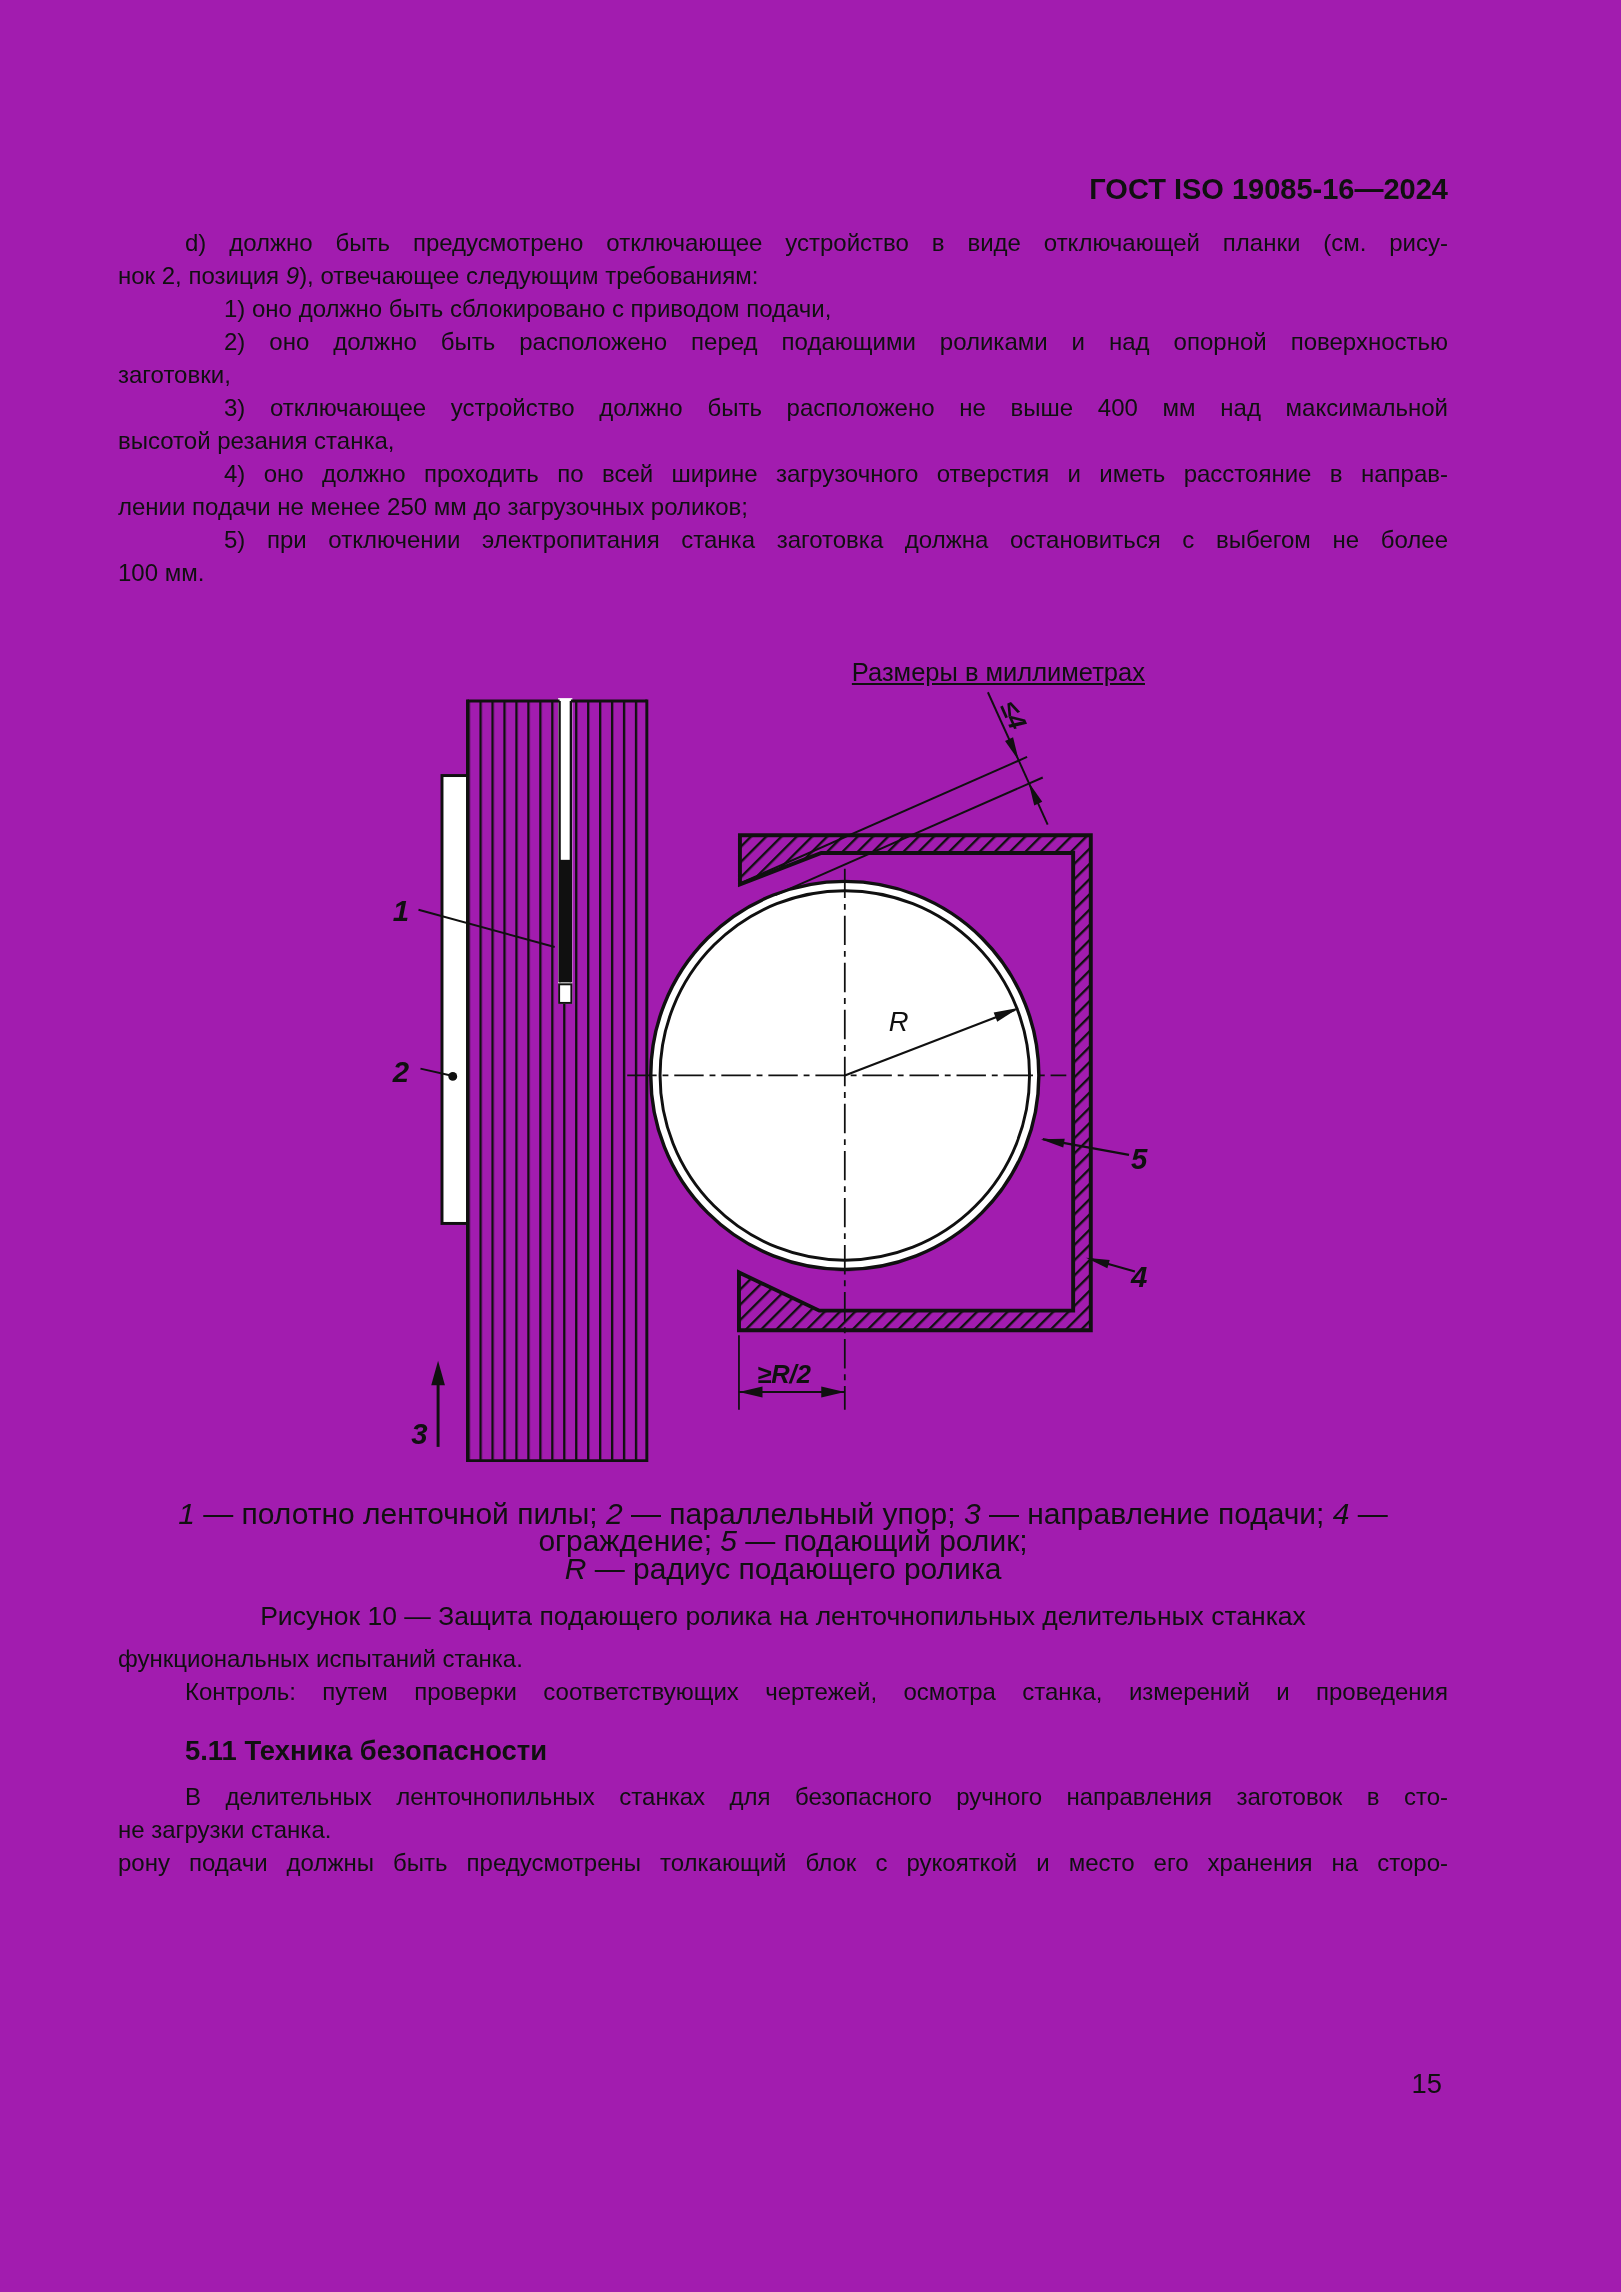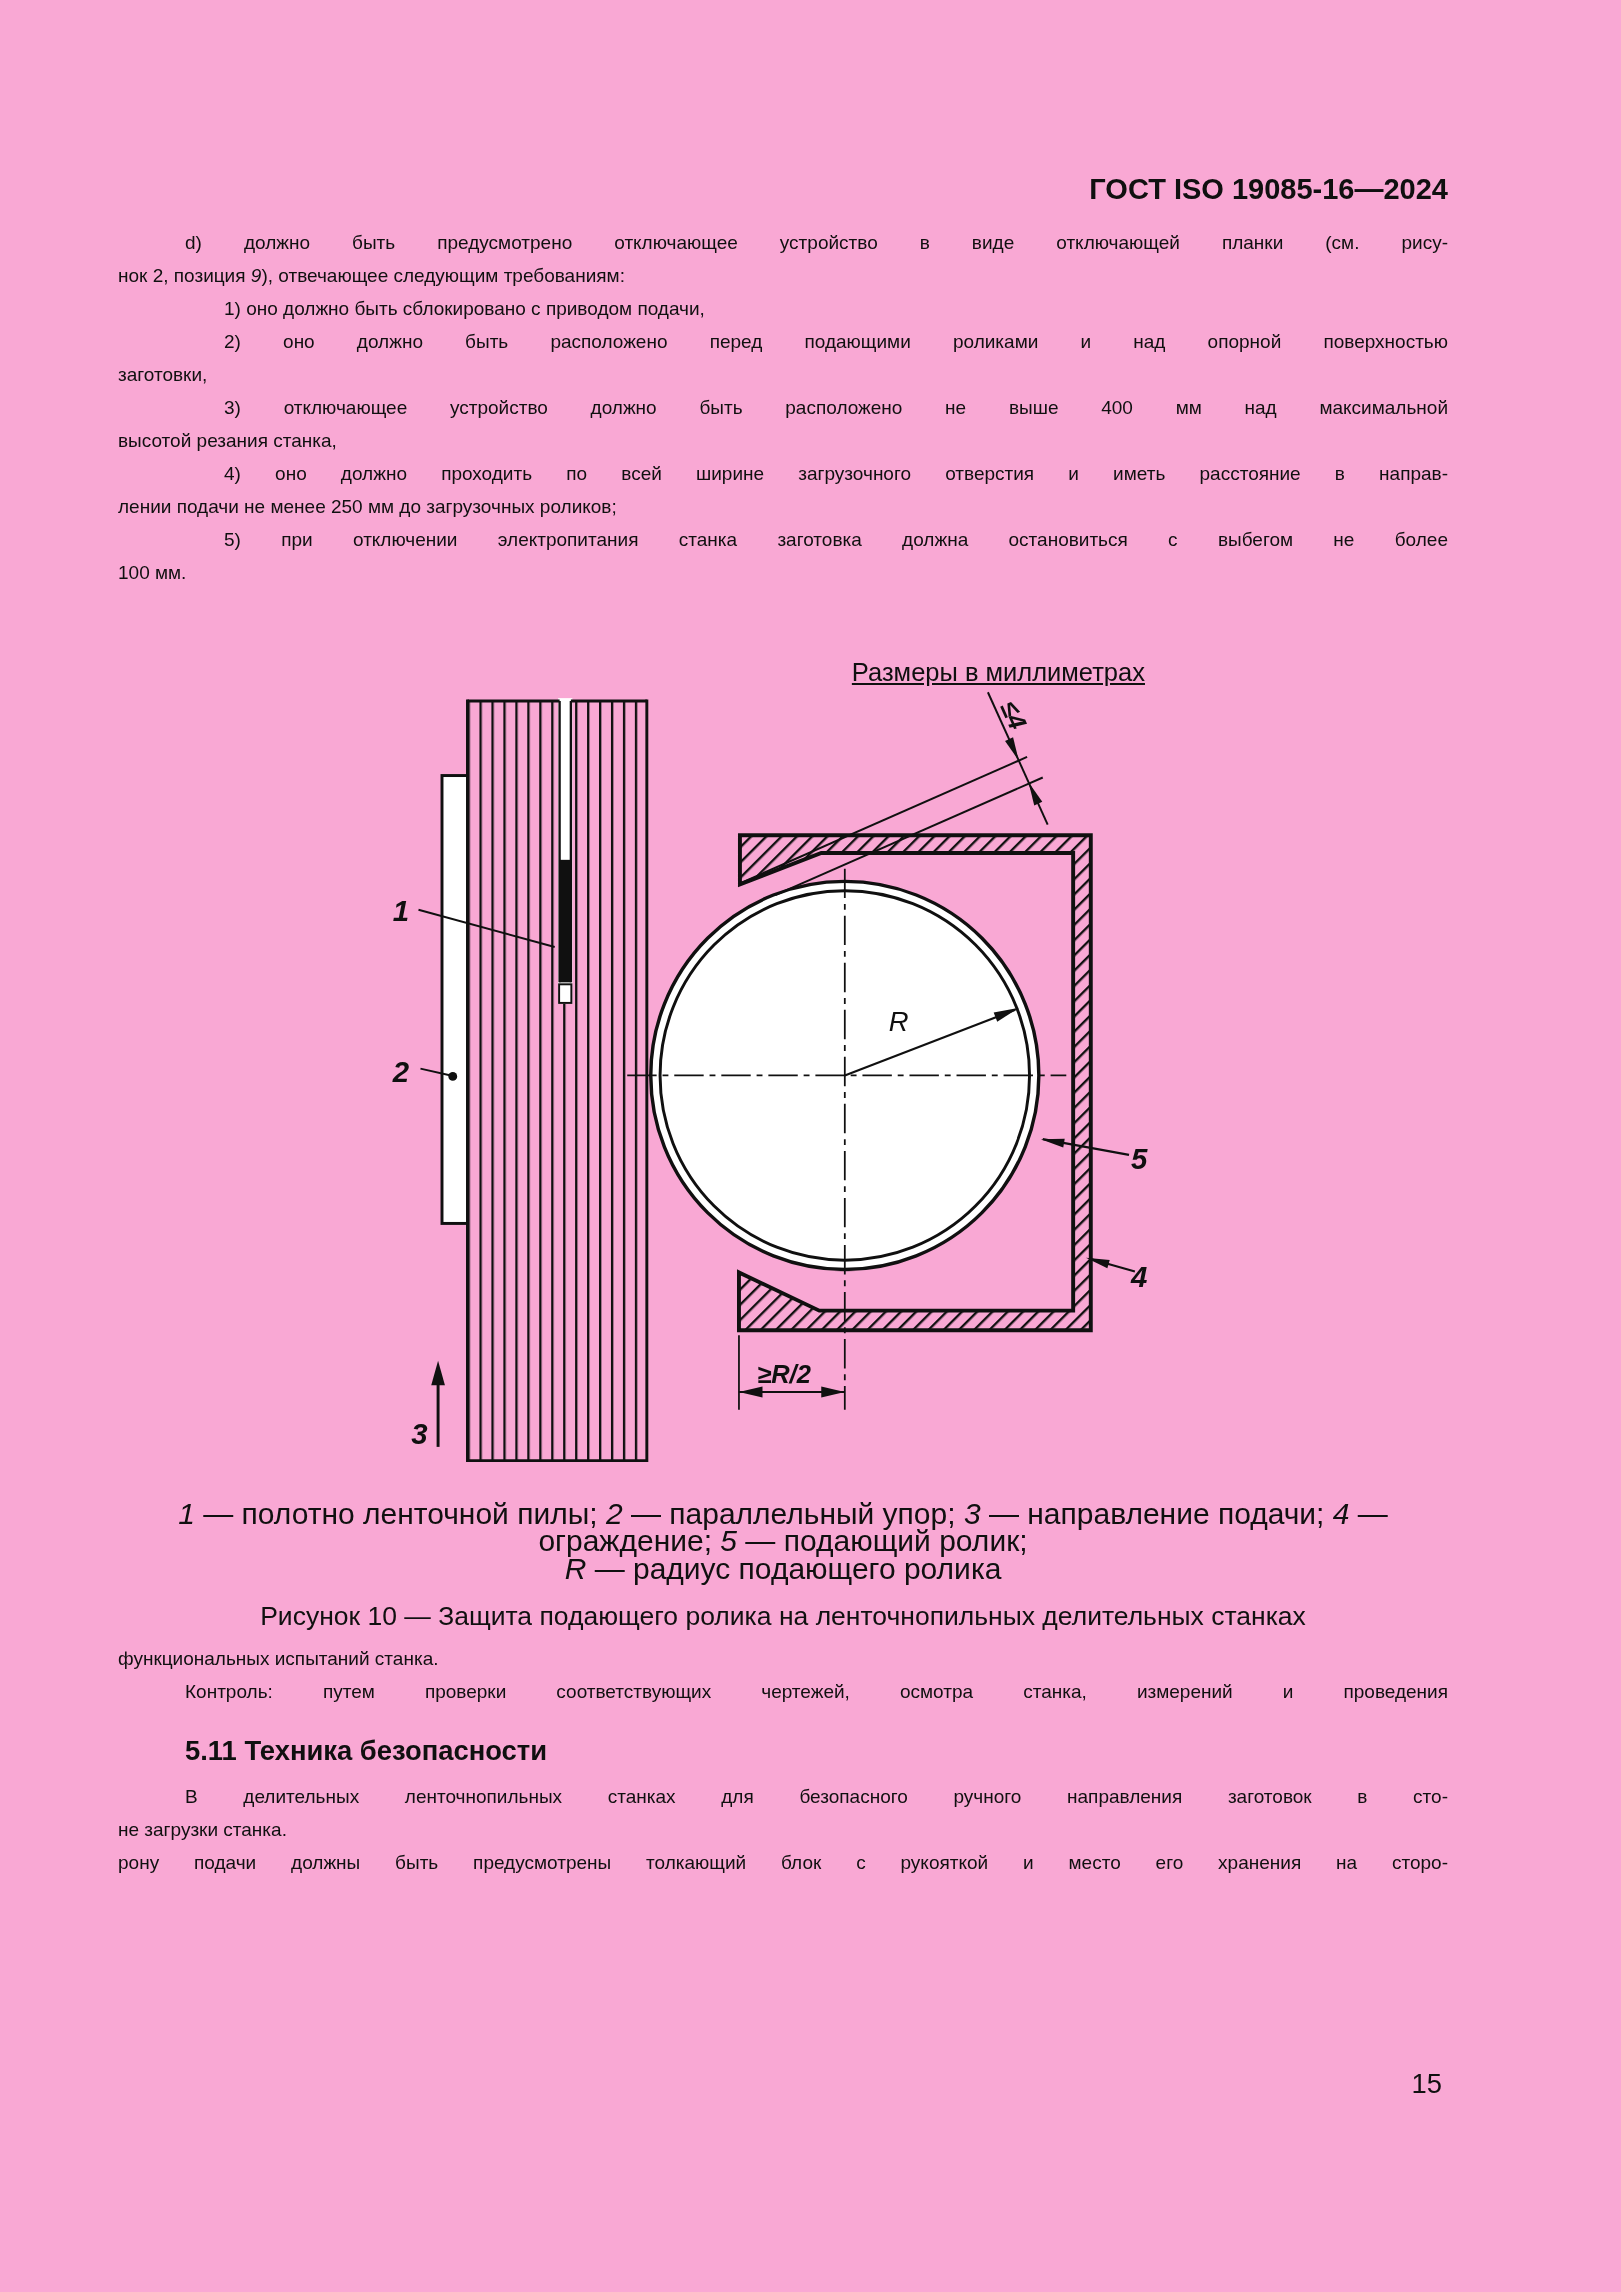--- a/index.html
+++ b/index.html
@@ -1,24 +1,24 @@
 <!DOCTYPE html>
 <html><head>
 <meta charset="utf-8">
 <style>
   html,body{margin:0;padding:0;background:#888;}
   #page{
-    position:relative;width:1621px;height:2293px;background:#f9a8d4;
+    position:relative;width:1621px;height:2293px;background:#a21caf;
     font-family:"Liberation Sans","DejaVu Sans",sans-serif;color:#101010;
     overflow:hidden;margin:0 auto;
   }
   .abs{position:absolute;}
   #header{top:173px;right:173px;font-size:29px;font-weight:bold;line-height:33px;}
   #body-block{top:226px;left:118px;width:1330px;}
-  .ln{height:33px;line-height:33px;font-size:19px;white-space:normal;}
+  .ln{height:33px;line-height:33px;font-size:24px;white-space:normal;}
   .jst{text-align:justify;text-align-last:justify;}
   .i68{padding-left:67px;}
   .i108{padding-left:106px;}
   .it{font-style:italic;}
   #dim-note{top:658px;right:476px;font-size:25.5px;line-height:29px;text-decoration:underline;}
   #caption-block{top:1500px;left:118px;width:1330px;font-size:30px;line-height:27.4px;text-align:center;}
   #figure-title{top:1583px;left:118px;width:1330px;font-size:26.5px;line-height:31px;text-align:center;margin-top:18px;}
   #control1{top:1642px;left:118px;width:1330px;}
   #heading511{top:1734px;left:118px;width:1330px;font-size:27.4px;font-weight:bold;line-height:33px;}
   #safety{top:1780px;left:118px;width:1330px;}

